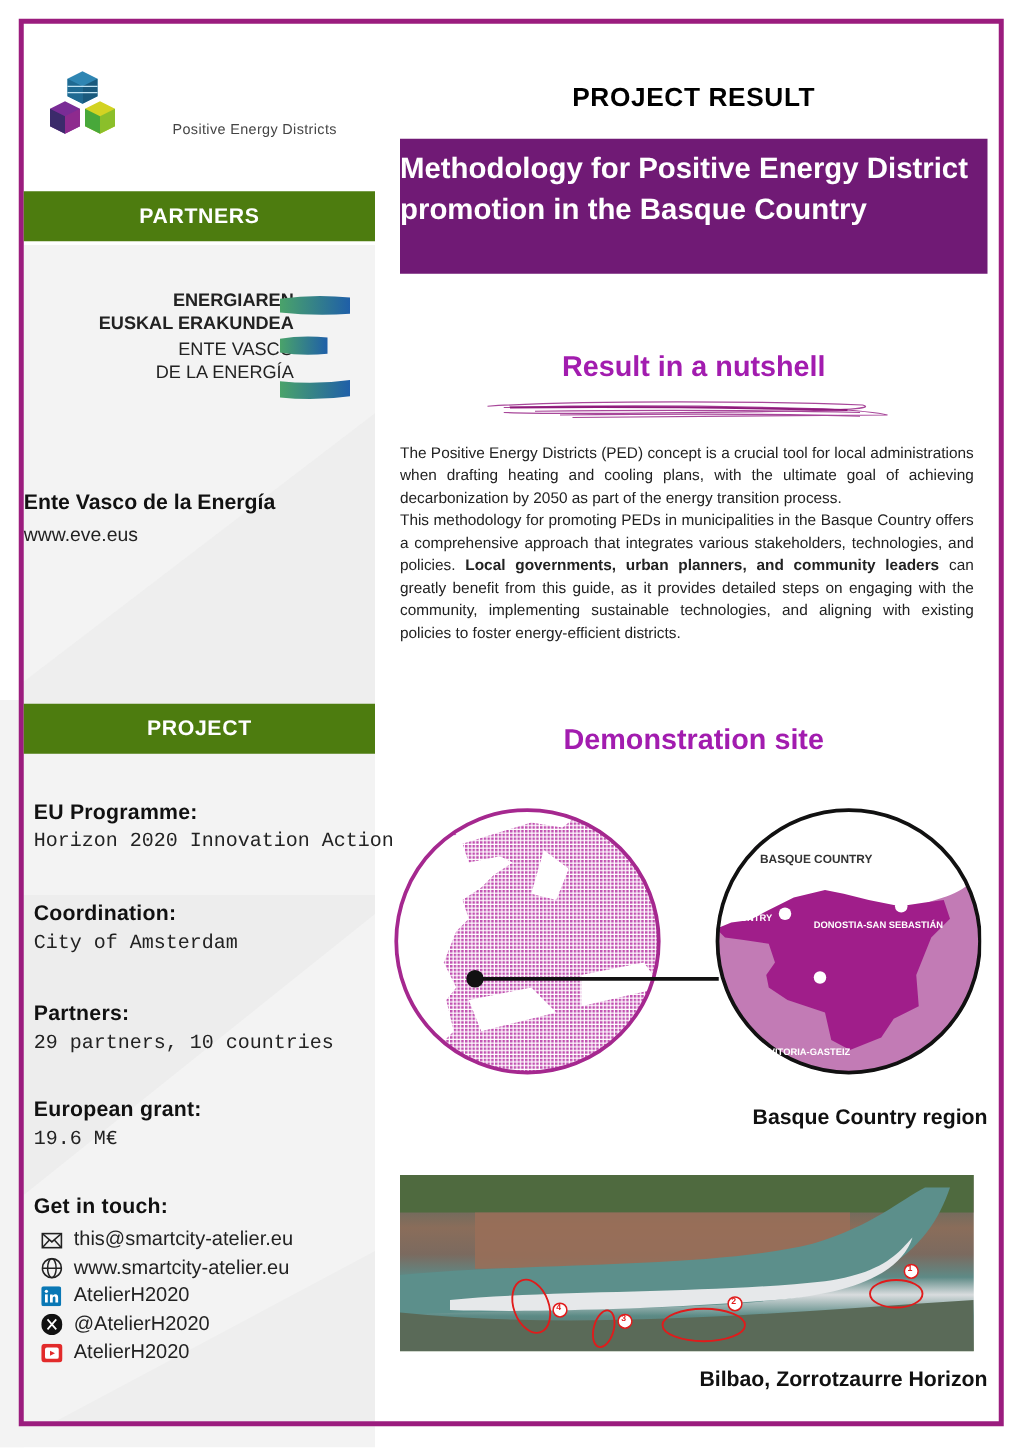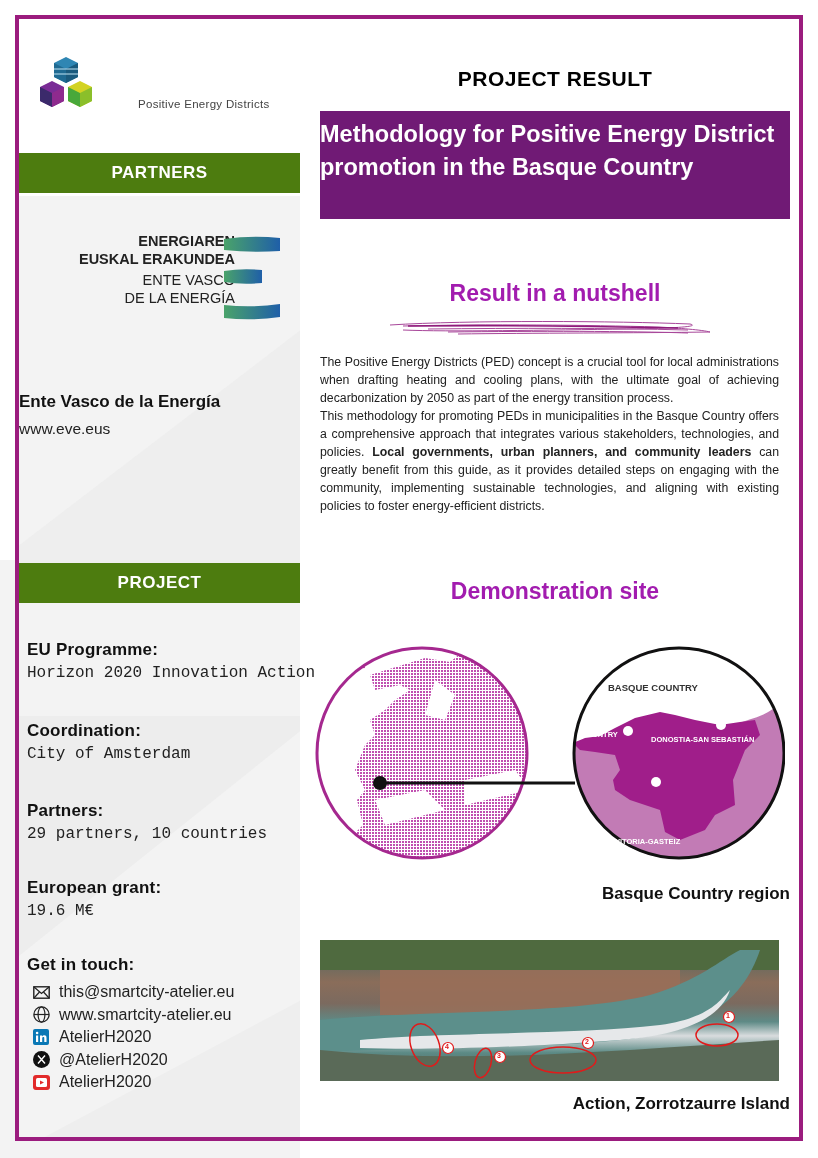--- a/index.html
+++ b/index.html
@@ -283,13 +283,13 @@
       <circle cx="268" cy="103" r="5.5"></circle>
       <circle cx="180" cy="117" r="5.5"></circle>
       <circle cx="128" cy="108" r="5.5"></circle>
     </g>
   </svg>
   <span style="position:absolute;left:406px;top:72px;font-size:7px;font-weight:bold;color:#e01b1b;">1</span>
   <span style="position:absolute;left:265px;top:98px;font-size:7px;font-weight:bold;color:#e01b1b;">2</span>
   <span style="position:absolute;left:177px;top:112px;font-size:7px;font-weight:bold;color:#e01b1b;">3</span>
   <span style="position:absolute;left:125px;top:103px;font-size:7px;font-weight:bold;color:#e01b1b;">4</span>
 </div>
-<div class="caption" style="top:1094px;">Action, Zorrotzaurre Island</div>
+<div class="caption" style="top:1094px;">Bilbao, Zorrotzaurre Horizon</div>
 
 </body></html>

